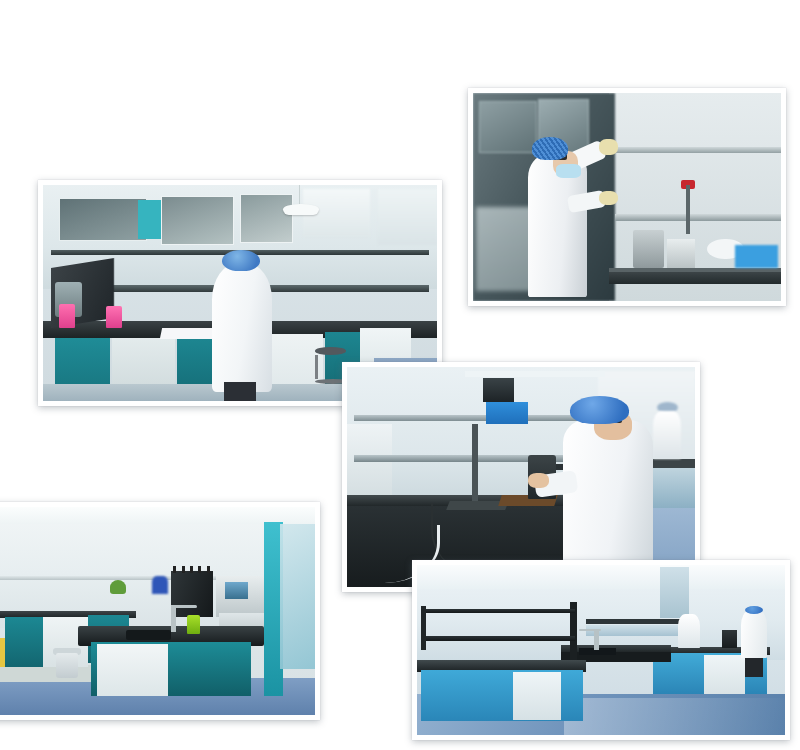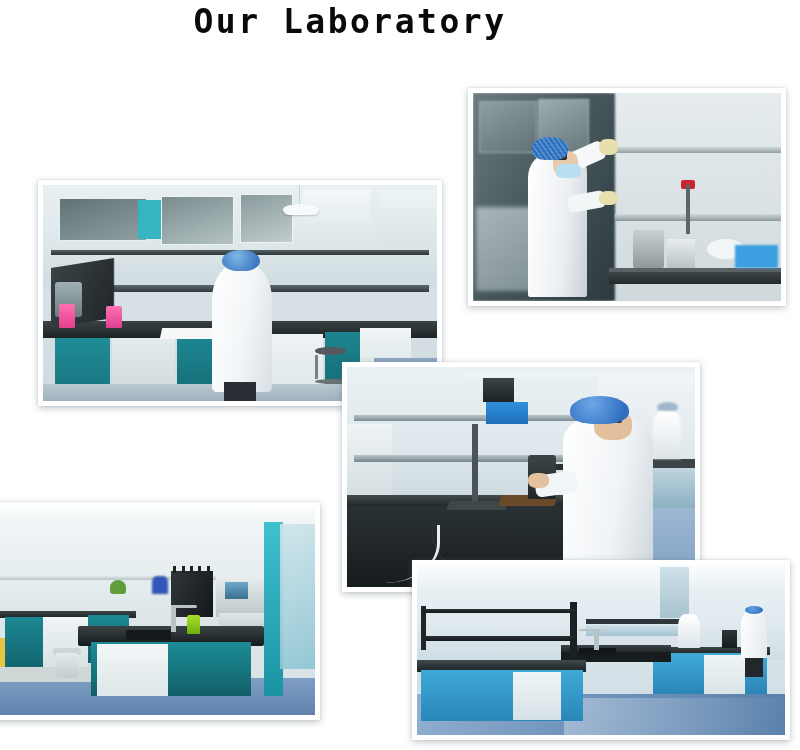--- a/index.html
+++ b/index.html
@@ -222,21 +222,20 @@
   #p5 .person2leg { left:89%; top:54%; width:5%; height:12%; background:#23272b; }
   #p5 .scopeR { left:83%; top:38%; width:4%; height:11%; background:linear-gradient(#2f3639,#171c1e); }
   #p5 .floor { left:0; top:76%; width:100%; height:24%; background:linear-gradient(115deg,#92b0cf 0%,#6f93bb 45%,#5a81ab 100%); }
   #p5 .floorlight { left:40%; top:78%; width:60%; height:22%; background:linear-gradient(100deg,rgba(255,255,255,.35),rgba(255,255,255,0)); }
 </style>
 </head>
 <body>
 
 <div id="stage">
 
-  <div id="page-title">Our Laboratory</div>
 
   <div class="photo-frame" id="p1f">
     <div class="photo" id="p1">
       <div class="backwall"></div>
       <div class="win1 blur-s"></div>
       <div class="tealpanel blur-s"></div>
       <div class="win2 blur-s"></div>
       <div class="win3 blur-s"></div>
       <div class="win4 blur-m"></div>
       <div class="win5 blur-m"></div>

